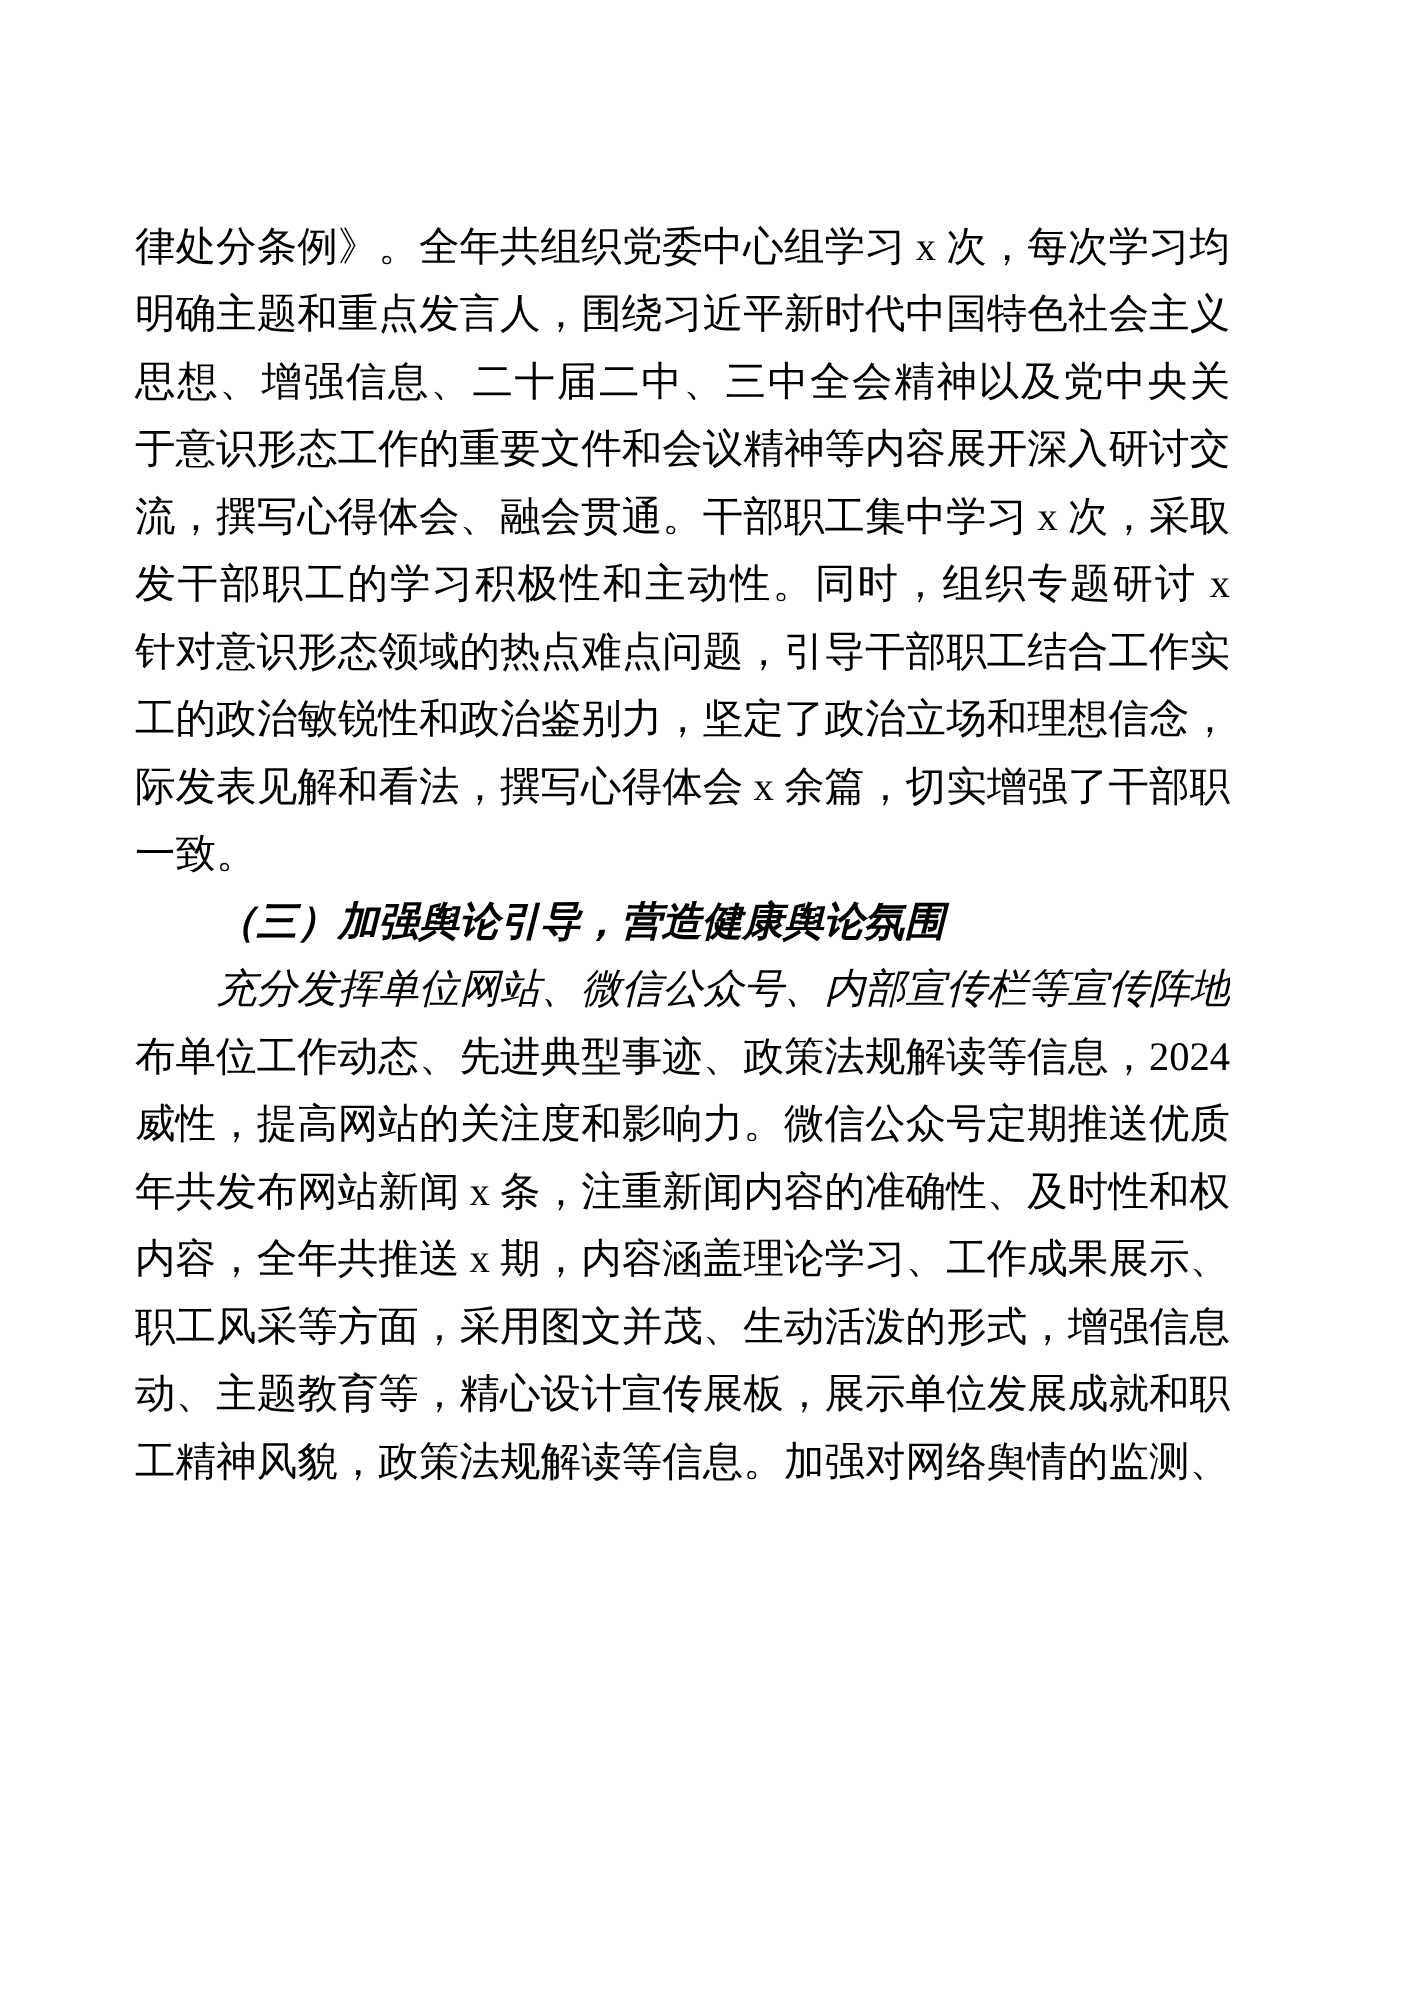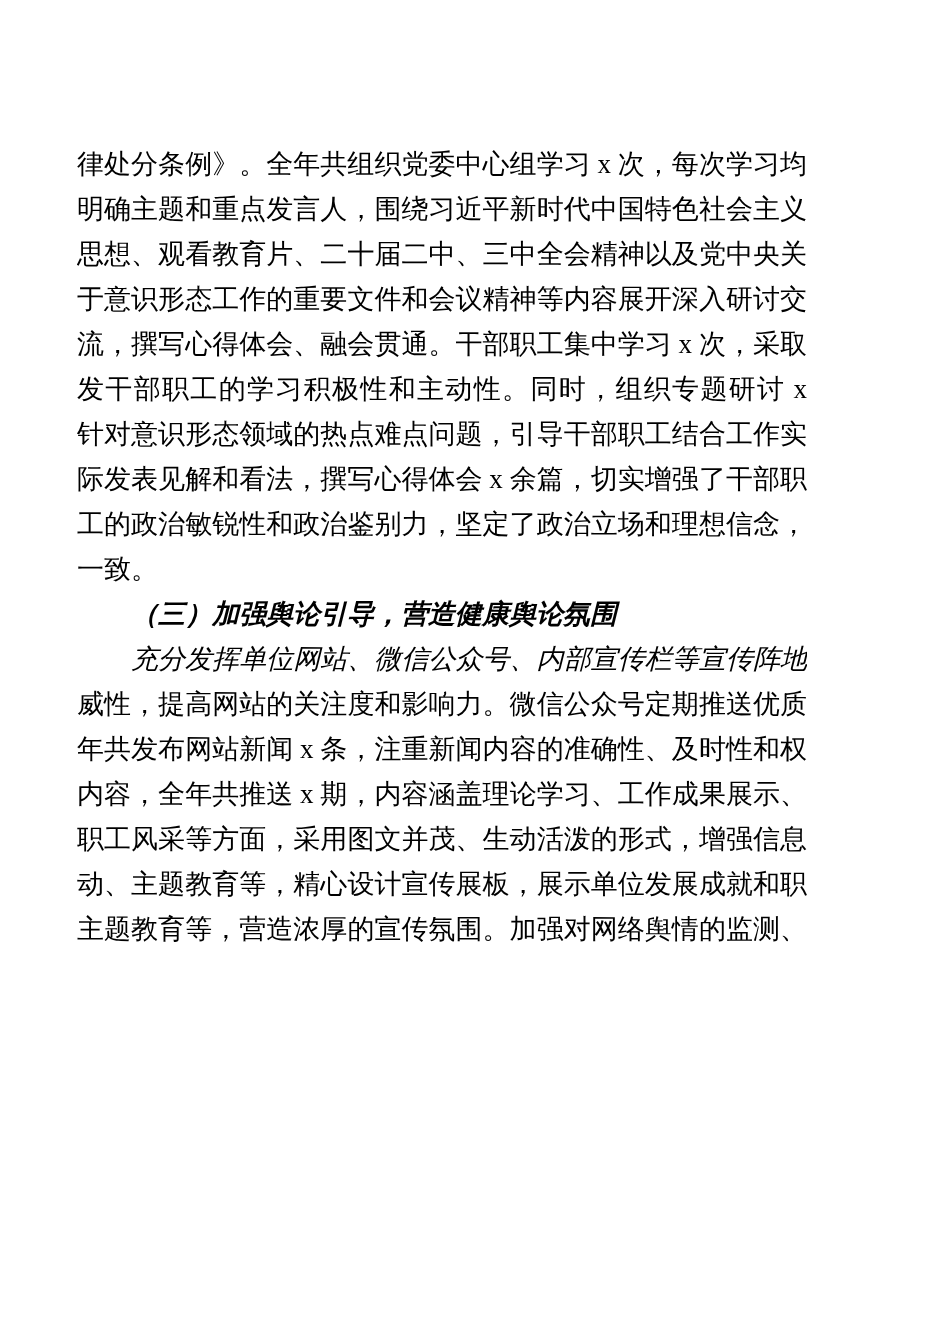--- a/index.html
+++ b/index.html
@@ -11,21 +11,21 @@
     position: relative;
     width: 950px;
     height: 1344px;
     background: #ffffff;
     overflow: hidden;
     font-family: "Liberation Serif", serif;
     color: #000000;
   }
   .textblock {
     position: absolute;
-    left: 77px;
+    left: 90px;
     top: 142px;
     width: 730px;
   }
   .line {
     height: 45px;
     line-height: 45px;
     font-size: 27px;
     white-space: normal;
     overflow: hidden;
     text-align: justify;
@@ -48,33 +48,34 @@
   }
 </style>
 </head>
 <body>
 
 <div class="page">
   <div class="textblock">
 
     <div class="line">律处分条例》。全年共组织党委中心组学习 x 次，每次学习均</div>
     <div class="line">明确主题和重点发言人，围绕习近平新时代中国特色社会主义</div>
-    <div class="line">思想、观看教育片、二十届二中、三中全会精神以及党中央关</div>
+    <div class="line">思想、增强信息、二十届二中、三中全会精神以及党中央关</div>
     <div class="line">于意识形态工作的重要文件和会议精神等内容展开深入研讨交</div>
     <div class="line">流，撰写心得体会、融会贯通。干部职工集中学习 x 次，采取</div>
     <div class="line">发干部职工的学习积极性和主动性。同时，组织专题研讨 x 次，</div>
     <div class="line">针对意识形态领域的热点难点问题，引导干部职工结合工作实</div>
+    <div class="line">工的政治敏锐性和政治鉴别力，坚定了政治立场和理想信念，</div>
     <div class="line">际发表见解和看法，撰写心得体会 x 余篇，切实增强了干部职</div>
-    <div class="line">工的政治敏锐性和政治鉴别力，坚定了政治立场和理想信念，</div>
     <div class="line para-end">一致。</div>
 
     <div class="line heading indent">（三）加强舆论引导，营造健康舆论氛围</div>
 
     <div class="line indent">充分发挥单位网站、微信公众号、内部宣传栏等宣传阵地</div>
+    <div class="line">布单位工作动态、先进典型事迹、政策法规解读等信息，2024</div>
     <div class="line">威性，提高网站的关注度和影响力。微信公众号定期推送优质</div>
     <div class="line">年共发布网站新闻 x 条，注重新闻内容的准确性、及时性和权</div>
     <div class="line">内容，全年共推送 x 期，内容涵盖理论学习、工作成果展示、</div>
     <div class="line">职工风采等方面，采用图文并茂、生动活泼的形式，增强信息</div>
     <div class="line">动、主题教育等，精心设计宣传展板，展示单位发展成就和职</div>
-    <div class="line">主题教育等，营造浓厚的宣传氛围。加强对网络舆情的监测、</div>
+    <div class="line">工精神风貌，政策法规解读等信息。加强对网络舆情的监测、</div>
 
   </div>
 </div>
 
 </body></html>

